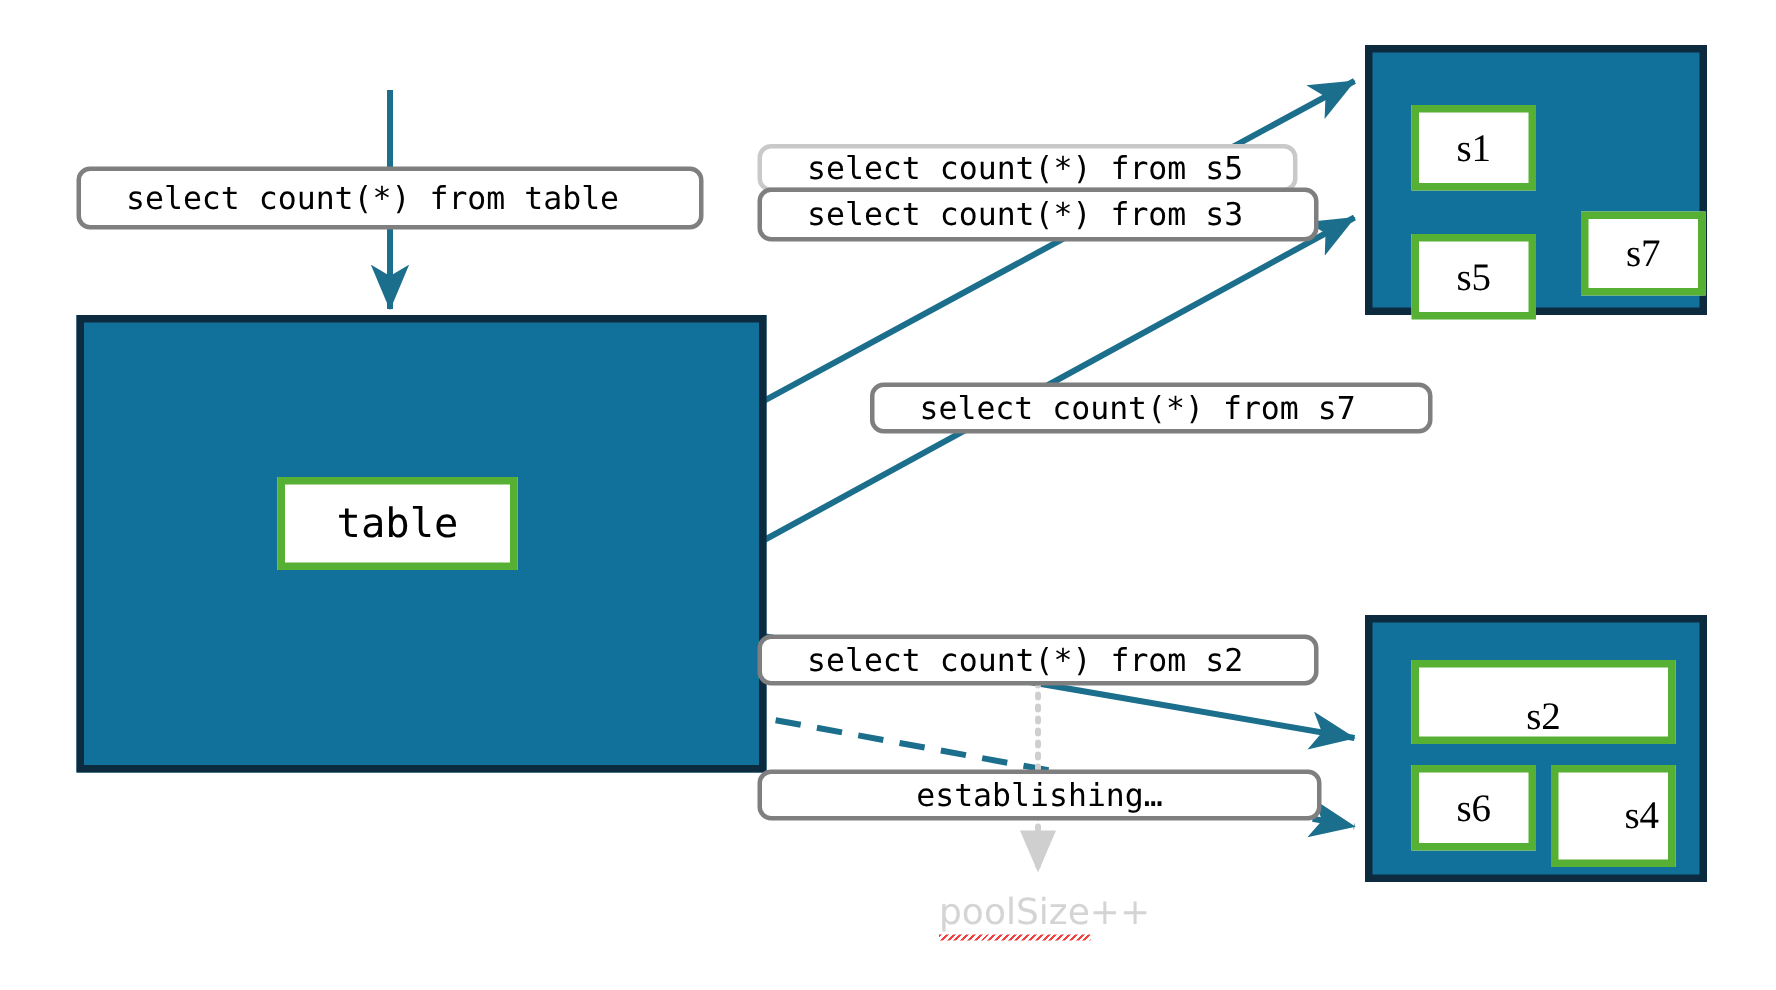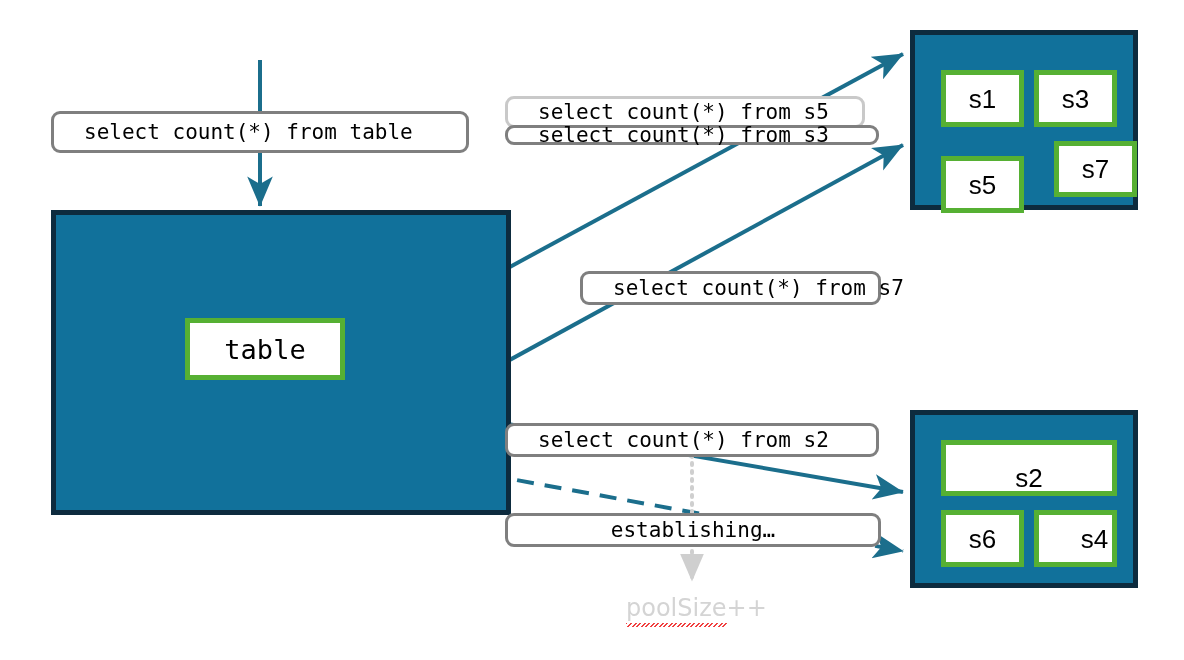--- a/index.html
+++ b/index.html
@@ -47,34 +47,34 @@
     align-items: center;
     justify-content: center;
     color: #000000;
     line-height: 1;
   }
   .node.mono {
     font-family: "DejaVu Sans Mono", "Liberation Mono", monospace;
     font-size: 27px;
   }
   .node.sans {
-    font-family: Liberation Sans, sans-serif;
+    font-family: Liberation Serif, serif;
     font-size: 26px;
   }
 
   #node-table { left: 129px; top: 103px; width: 160px; height: 62px; }
 
   #node-s1 { left: 26px;  top: 35px;  width: 83px; height: 57px; }
   #node-s3 { left: 119px; top: 35px;  width: 83px; height: 57px; }
   #node-s5 { left: 26px;  top: 106px; width: 83px; height: 57px; margin-top: 15px; }
   #node-s7 { left: 119px; top: 106px; width: 83px; height: 56px; margin-left: 20px; }
 
   #node-s2 { left: 26px;  top: 25px;  width: 176px; height: 56px; align-items: flex-end; }
   #node-s6 { left: 26px;  top: 95px;  width: 83px;  height: 57px; }
-  #node-s4 { left: 119px; top: 95px;  width: 83px;  height: 57px; padding-left: 38px; }
+  #node-s4 { left: 119px; top: 95px;  width: 83px;  height: 68px; padding-left: 38px; }
 
   
   .label-box {
     position: absolute;
     background: #ffffff;
     border: 3px solid #7F7F7F;
     border-radius: 9px;
     box-sizing: border-box;
     display: flex;
     align-items: center;
@@ -84,22 +84,22 @@
     letter-spacing: 0px;
     white-space: nowrap;
     z-index: 4;
   }
   .label-box.pad-left { padding-left: 30px; }
   .label-box.center   { justify-content: center; }
   .label-box.light    { border-color: #C9C9C9; z-index: 3; }
 
   #lbl-table        { left: 51px;  top: 111px; width: 418px; height: 42px; }
   #lbl-s5           { left: 505px; top: 96px;  width: 360px; height: 32px; }
-  #lbl-s3           { left: 505px; top: 125px; width: 374px; height: 20px; }
-  #lbl-s7           { left: 580px; top: 255px; width: 301px; height: 34px; margin-top: 16px; }
+  #lbl-s3           { left: 505px; top: 125px; width: 374px; height: 36px; }
+  #lbl-s7           { left: 580px; top: 255px; width: 375px; height: 34px; }
   #lbl-s2           { left: 505px; top: 423px; width: 374px; height: 34px; }
   #lbl-establishing { left: 505px; top: 513px; width: 376px; height: 34px; }
 
   
   #poolsize {
     position: absolute;
     left: 626px;
     top: 594px;
     font-family: "DejaVu Sans", "Liberation Sans", sans-serif;
     font-size: 24px;
@@ -153,23 +153,20 @@
   <div class="group-box" id="table-group">
     <div class="node mono" id="node-table">
       <span>table</span>
     </div>
   </div>
 
   <div class="group-box" id="group-top">
     <div class="node sans" id="node-s1">
       <span>s1</span>
     </div>
-    <div class="node sans" id="node-s3">
-      <span>s3</span>
-    </div>
     <div class="node sans" id="node-s5">
       <span>s5</span>
     </div>
     <div class="node sans" id="node-s7">
       <span>s7</span>
     </div>
   </div>
 
   <div class="group-box" id="group-bottom">
     <div class="node sans" id="node-s2">

